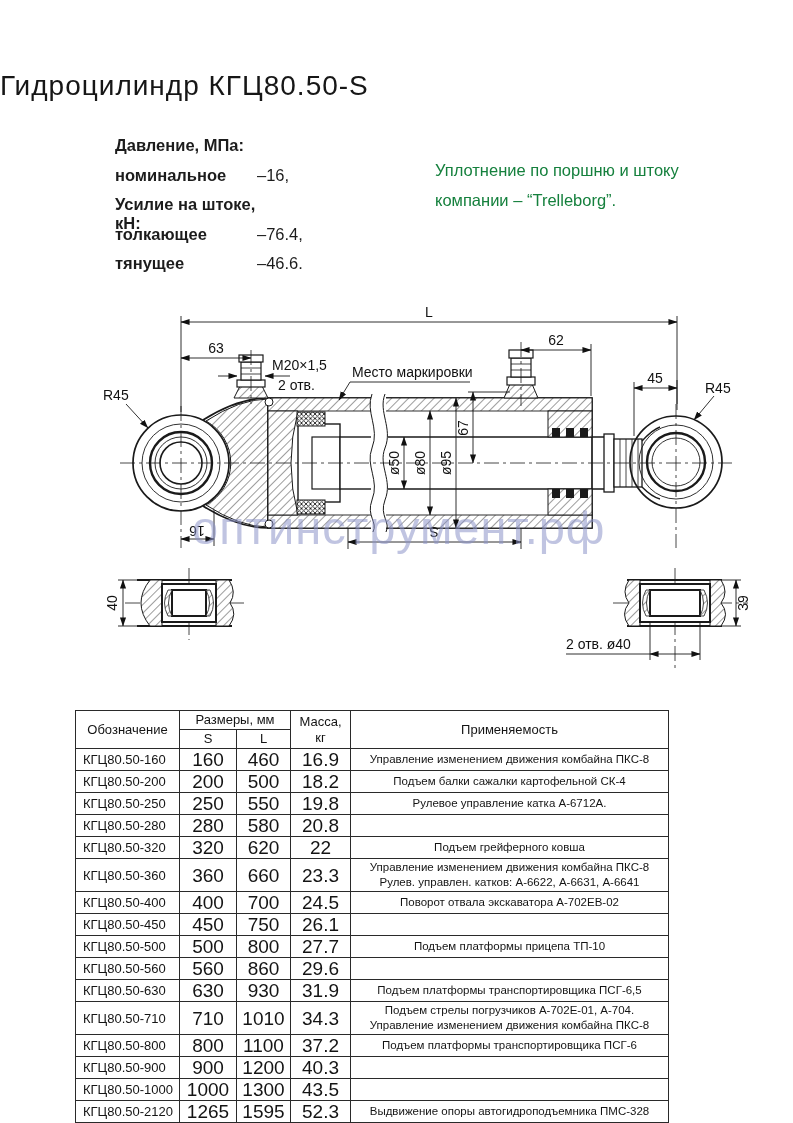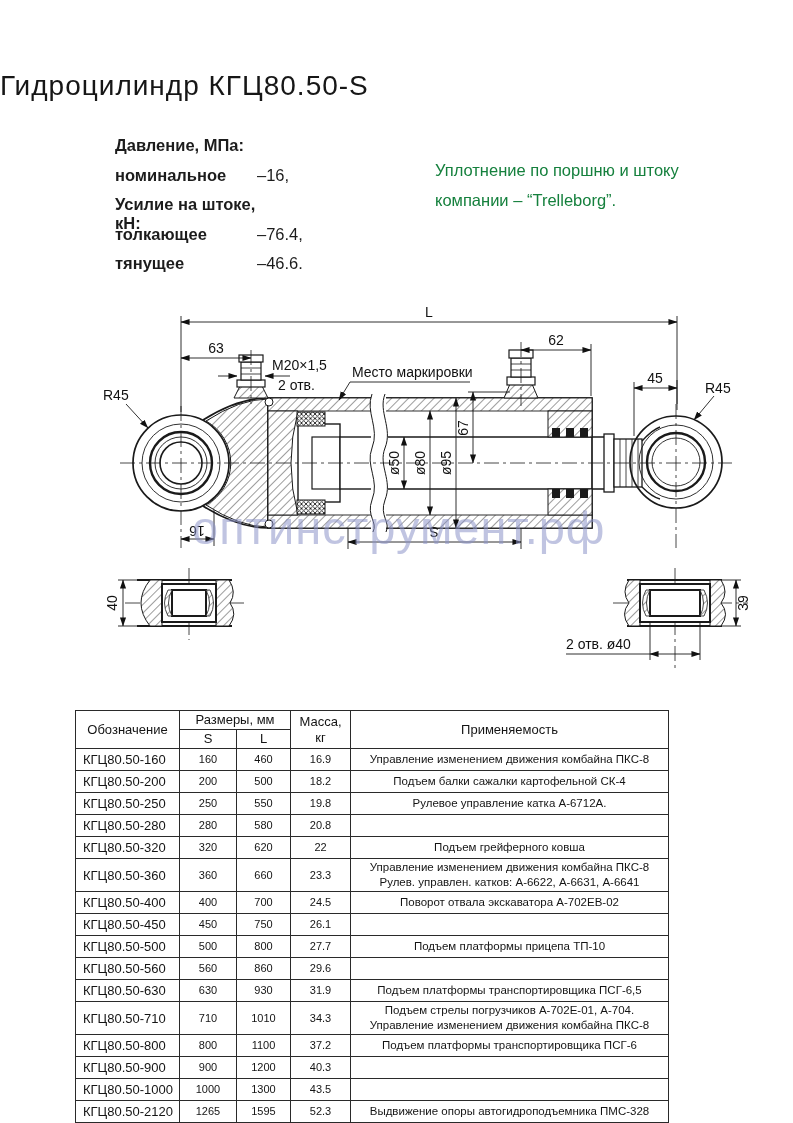--- a/index.html
+++ b/index.html
@@ -21,21 +21,21 @@
   }
   svg.draw{position:absolute;left:50px;top:300px;}
   svg.draw text{font-family:"Liberation Sans",sans-serif;font-size:14px;fill:#111;stroke:none;}
   .tbl{
     position:absolute;left:75px;top:710px;width:594px;
     border-collapse:collapse;font-size:12.5px;color:#141414;
   }
   .tbl th,.tbl td{border:1.4px solid #2a2a2a;padding:1px 3px;text-align:center;line-height:17px;height:19px;}
   .tbl thead th{font-weight:normal;font-size:13px;line-height:16px;height:auto;}
   .tbl td.des{text-align:left;padding-left:7px;font-size:13px;white-space:nowrap;}
-  .tbl td.num{font-size:11px;}
+  .tbl td.num{font-size:19px;}
   .tbl td.app{font-size:11.5px;}
   .tbl td.app div{line-height:15px;}
 </style>
 </head>
 <body>
 
 <div class="page">
 
   <div class="title">Гидроцилиндр КГЦ80.50-S</div>
 

